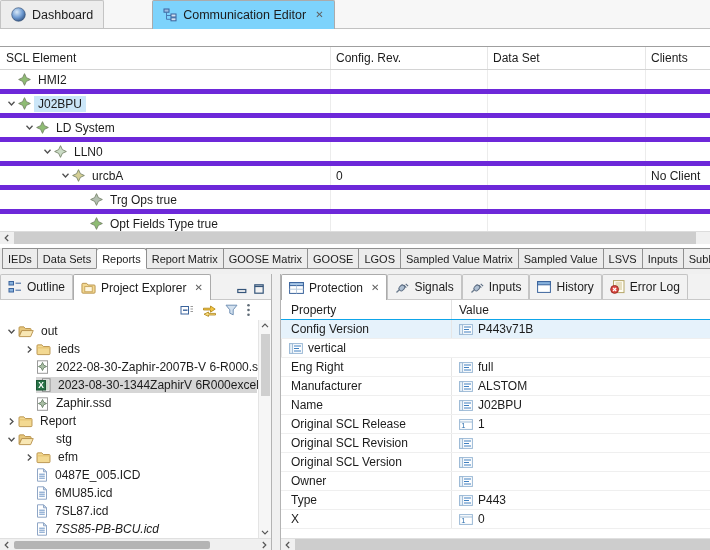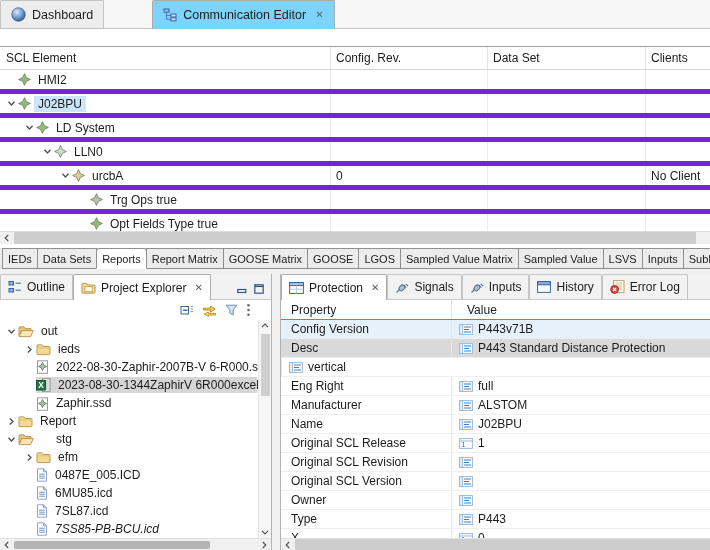--- a/index.html
+++ b/index.html
@@ -66,21 +66,21 @@
 
   .vscroll{position:absolute;top:0;right:0;bottom:0;width:13px;background:#f6f6f6;border-left:1px solid #e4e4e4;display:flex;flex-direction:column;align-items:center;box-sizing:border-box;}
   .vtrack{flex:1;width:9px;display:flex;flex-direction:column;}
   .vthumb{background:#cfcfcf;height:62px;width:9px;margin-top:2px;}
   .panel-hscroll{height:12px;background:#f0f0f0;display:flex;align-items:center;border-top:1px solid #e0e0e0;box-sizing:border-box;}
   .ph-thumb{height:8px;background:#b4b4b4;border-radius:2px;}
 
   
   .prop-header{height:19px;display:grid;grid-template-columns:170px 1fr;align-items:center;border-bottom:1px solid #0ea5e9;background:#fff;}
   .prop-header>div{padding-left:10px;overflow:hidden;white-space:nowrap;}
-  .prop-header>div:last-child{padding-left:15px;border-left:1px solid #e2e2e2;height:100%;display:flex;align-items:center;}
+  .prop-header>div:last-child{padding-left:7px;border-left:1px solid #e2e2e2;height:100%;display:flex;align-items:center;}
   .prop-rows{flex:1;overflow:hidden;}
   .prow{height:18px;display:grid;grid-template-columns:170px 1fr;align-items:stretch;border-bottom:1px solid #efefef;}
   .pname{padding-left:10px;display:flex;align-items:center;overflow:hidden;white-space:nowrap;}
   .pval{border-left:1px solid #e6e6e6;display:flex;align-items:center;gap:5px;padding-left:7px;overflow:hidden;white-space:nowrap;}
   .prow.hl-blue{background:#e6f2fb;}
   .prow.hl-gray{background:#d9d9d9;}
 </style>
 </head>
 <body>
 
@@ -695,37 +695,20 @@
                   <g stroke="#3f7fbf">
                     <line x1="5" y1="3" x2="12" y2="3"></line>
                     <line x1="5" y1="5.5" x2="10" y2="5.5"></line>
                     <line x1="5" y1="8" x2="12" y2="8"></line>
                   </g>
                 </svg>
               </span>
               <span>P443v71B</span>
             </div>
           </div>
-          <div class="prow hl-gray">
-            <div class="pname">Desc</div>
-            <div class="pval">
-              <span class="icon">
-                <svg width="14" height="11" viewBox="0 0 14 11">
-                  <rect x="0.6" y="0.6" width="12.8" height="9.8" fill="#fff" stroke="#9bb9d5"></rect>
-                  <rect x="0.6" y="0.6" width="3" height="9.8" fill="#e8f1f8" stroke="#9bb9d5"></rect>
-                  <g stroke="#3f7fbf">
-                    <line x1="5" y1="3" x2="12" y2="3"></line>
-                    <line x1="5" y1="5.5" x2="10" y2="5.5"></line>
-                    <line x1="5" y1="8" x2="12" y2="8"></line>
-                  </g>
-                </svg>
-              </span>
-              <span>P443 Standard Distance Protection</span>
-            </div>
-          </div>
           <div class="prow">
             <div class="pval">
               <span class="icon">
                 <svg width="14" height="11" viewBox="0 0 14 11">
                   <rect x="0.6" y="0.6" width="12.8" height="9.8" fill="#fff" stroke="#9bb9d5"></rect>
                   <rect x="0.6" y="0.6" width="3" height="9.8" fill="#e8f1f8" stroke="#9bb9d5"></rect>
                   <g stroke="#3f7fbf">
                     <line x1="5" y1="3" x2="12" y2="3"></line>
                     <line x1="5" y1="5.5" x2="10" y2="5.5"></line>
                     <line x1="5" y1="8" x2="12" y2="8"></line>

